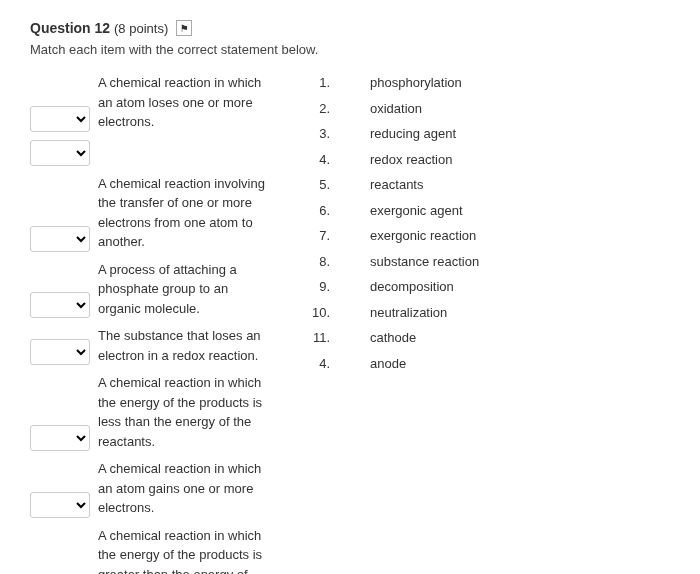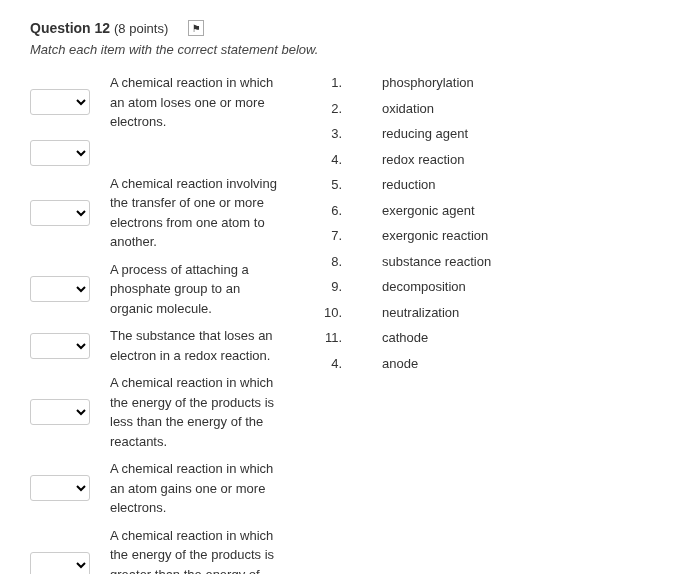--- a/index.html
+++ b/index.html
@@ -6,60 +6,59 @@
     body {
       font-family: Arial, sans-serif;
       font-size: 13px;
       background: #fff;
       color: #333;
       padding: 20px 30px;
     }
     .question-header {
       display: flex;
       align-items: center;
-      gap: 20px;
+      gap: 8px;
       margin-bottom: 6px;
     }
     .question-title {
       font-weight: bold;
       font-size: 14px;
     }
     .points {
       font-size: 13px;
       font-weight: normal;
     }
     .flag-icon {
       width: 16px;
       height: 16px;
       border: 1px solid #aaa;
       display: inline-flex;
       align-items: center;
       justify-content: center;
       font-size: 10px;
     }
     .instructions {
-      font-style: italic;
       margin-bottom: 16px;
       font-size: 13px;
       color: #444;
     }
     .match-container {
       display: flex;
       gap: 40px;
     }
     .left-column {
       display: flex;
       flex-direction: column;
       gap: 8px;
       min-width: 220px;
     }
     .left-item {
       display: flex;
-      align-items: center;
-      gap: 20px;
+      align-items: flex-end;
+      gap: 8px;
     }
     .dropdown-wrapper {
       flex-shrink: 0;
     }
     .dropdown-wrapper select {
       width: 60px;
       height: 26px;
       border: 1px solid #ccc;
       border-radius: 3px;
       background: #fff;
@@ -153,21 +152,21 @@
         <div class="right-item">
           <span class="right-number">3.</span>
           <span class="right-term">reducing agent</span>
         </div>
         <div class="right-item">
           <span class="right-number">4.</span>
           <span class="right-term">redox reaction</span>
         </div>
         <div class="right-item">
           <span class="right-number">5.</span>
-          <span class="right-term">reduction</span>
+          <span class="right-term">reactants</span>
         </div>
         <div class="right-item">
           <span class="right-number">6.</span>
           <span class="right-term">exergonic agent</span>
         </div>
         <div class="right-item">
           <span class="right-number">7.</span>
           <span class="right-term">exergonic reaction</span>
         </div>
         <div class="right-item">

